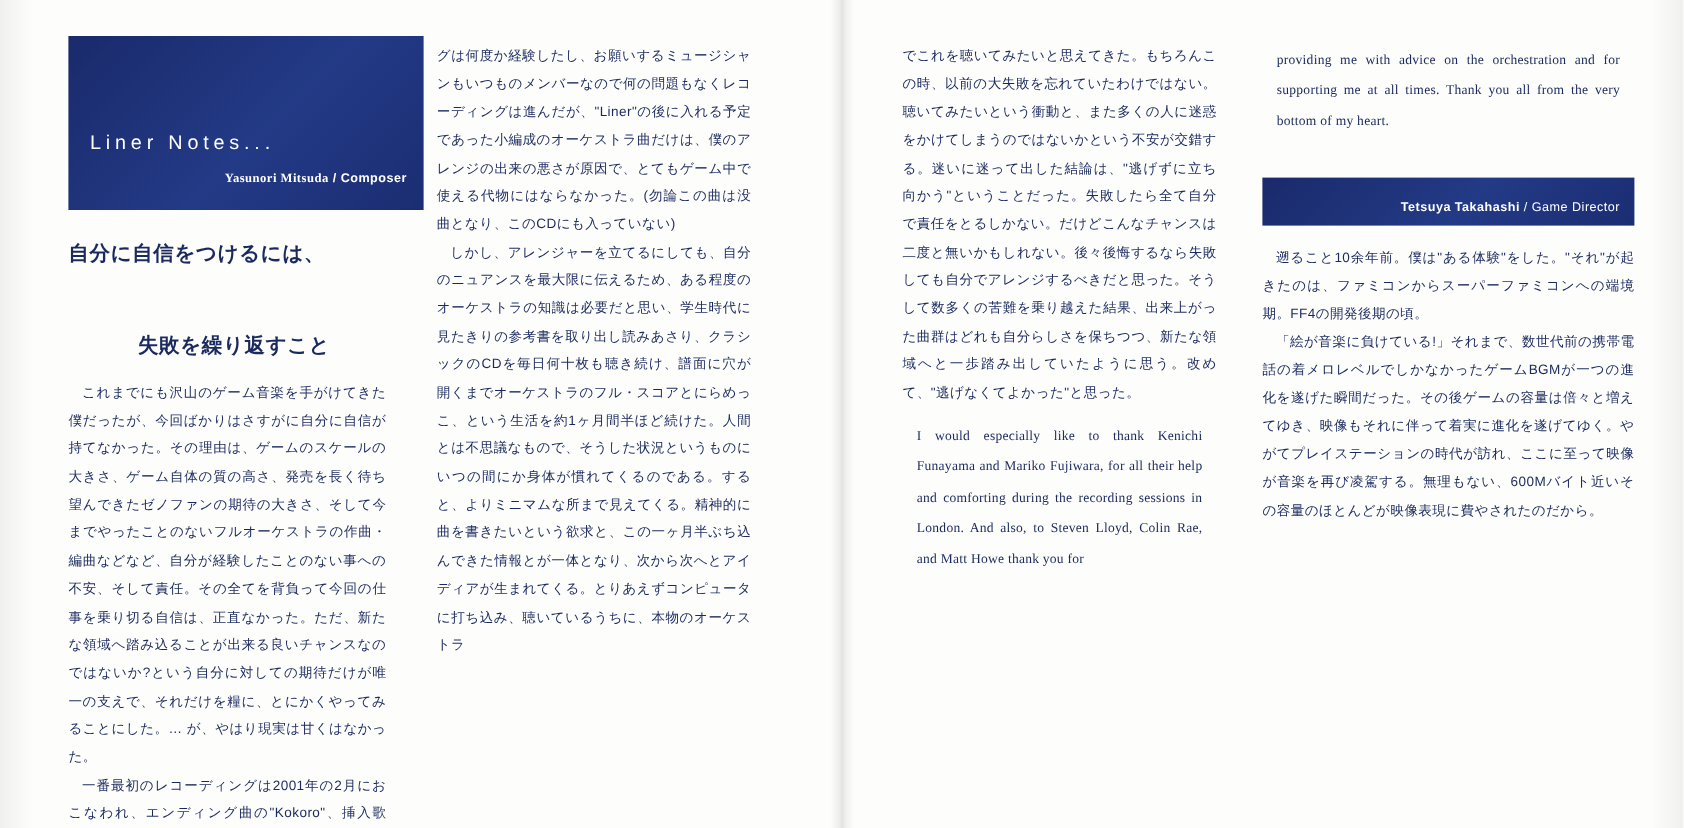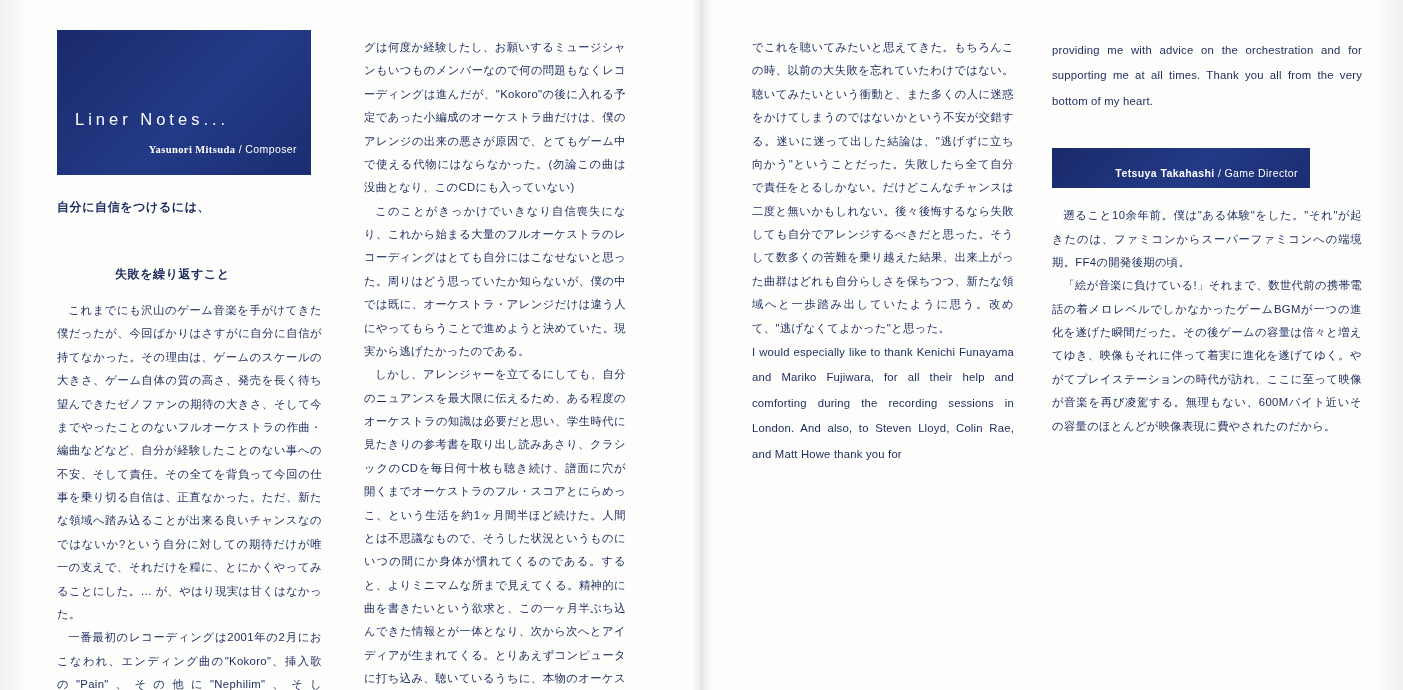--- a/index.html
+++ b/index.html
@@ -50,21 +50,21 @@
     color: #1b2a5e;
   }
   .col-1 { left: 57px;  width: 265px; }
   .col-2 { left: 364px; width: 262px; }
   .col-3 { left: 752px; width: 262px; }
   .col-4 { left: 1052px; width: 310px; }
 
   
   .plate {
     margin-top: 30px;
-    width: 254px;
+    width: 296px;
     height: 145px;
     background: #1d2f74;
     background: linear-gradient(135deg, #1a2a6b 0%, #233a86 55%, #1b2d72 100%);
     position: relative;
     box-sizing: border-box;
     padding: 0 16px;
   }
   .plate-title {
     position: absolute;
     left: 18px;
@@ -77,26 +77,26 @@
   .plate-credit {
     position: absolute;
     right: 14px;
     bottom: 20px;
     color: #ffffff;
     font-size: 10.5px;
     letter-spacing: 0.4px;
     text-align: right;
   }
   .plate-credit .nm { font-weight: bold; font-family: Liberation Serif, serif; }
-  .plate-credit .role { font-weight: normal; }
+  .plate-credit .role { font-weight: bold; }
 
   
   .headline {
     margin-top: 22px;
-    font-size: 12px;
+    font-size: 17px;
     font-weight: bold;
     line-height: 1.75;
     letter-spacing: 0.6px;
     color: #1b2a5e;
   }
   .headline .l2 {
     display: block;
     padding-left: 58px;
     margin-top: 46px;
   }
@@ -116,28 +116,28 @@
   .col-2 .body-ja, .col-3 .body-ja { margin-top: 36px; }
 
   .body-en {
     font-size: 11.3px;
     line-height: 2.25;
     letter-spacing: 0.2px;
     text-align: justify;
     color: #1b2a5e;
     margin: 0;
   }
-  .body-en p { margin: 0; }
+  .body-en p { margin: 12px; font-family: Liberation Serif, serif; }
   .col-3 .body-en { margin-top: 0; }
   .col-4 .body-en { margin-top: 38px; }
 
   
   .credit-bar {
     margin-top: 34px;
-    width: 258px;
+    width: 310px;
     height: 40px;
     background: #1d2f74;
     background: linear-gradient(135deg, #1a2a6b 0%, #233a86 55%, #1b2d72 100%);
     position: relative;
   }
   .credit-bar .txt {
     position: absolute;
     right: 12px;
     bottom: 9px;
     color: #ffffff;
@@ -175,22 +175,21 @@
     </div>
 
     <div class="body-ja">
       <p>これまでにも沢山のゲーム音楽を手がけてきた僕だったが、今回ばかりはさすがに自分に自信が持てなかった。その理由は、ゲームのスケールの大きさ、ゲーム自体の質の高さ、発売を長く待ち望んできたゼノファンの期待の大きさ、そして今までやったことのないフルオーケストラの作曲・編曲などなど、自分が経験したことのない事への不安、そして責任。その全てを背負って今回の仕事を乗り切る自信は、正直なかった。ただ、新たな領域へ踏み込ることが出来る良いチャンスなのではないか?という自分に対しての期待だけが唯一の支えで、それだけを糧に、とにかくやってみることにした。… が、やはり現実は甘くはなかった。</p>
       <p>一番最初のレコーディングは2001年の2月におこなわれ、エンディング曲の"Kokoro"、挿入歌の"Pain"、その他に"Nephilim"、そして"Kokoro"の後に付ける小編成のオーケストラ曲を録音する予定だった。今まで、バンド・サウンドや、ストリングス・カルテットなどのレコーディン</p>
     </div>
   </div>
 
   <div class="col col-2">
     <div class="body-ja">
-      <p class="noindent">グは何度か経験したし、お願いするミュージシャンもいつものメンバーなので何の問題もなくレコーディングは進んだが、"Kokoro"の後に入れる予定であった小編成のオーケストラ曲だけは、僕のアレンジの出来の悪さが原因で、とてもゲーム中で使える代物にはならなかった。(勿論この曲は没曲となり、このCDにも入っていない)</p>
-      <p>このことがきっかけでいきなり自信喪失になり、これから始まる大量のフルオーケストラのレコーディングはとても自分にはこなせないと思った。周りはどう思っていたか知らないが、僕の中では既に、オーケストラ・アレンジだけは違う人にやってもらうことで進めようと決めていた。現実から逃げたかったのである。</p>
+      <p class="noindent">グは何度か経験したし、お願いするミュージシャンもいつものメンバーなので何の問題もなくレコーディングは進んだが、"Liner"の後に入れる予定であった小編成のオーケストラ曲だけは、僕のアレンジの出来の悪さが原因で、とてもゲーム中で使える代物にはならなかった。(勿論この曲は没曲となり、このCDにも入っていない)</p>
       <p>しかし、アレンジャーを立てるにしても、自分のニュアンスを最大限に伝えるため、ある程度のオーケストラの知識は必要だと思い、学生時代に見たきりの参考書を取り出し読みあさり、クラシックのCDを毎日何十枚も聴き続け、譜面に穴が開くまでオーケストラのフル・スコアとにらめっこ、という生活を約1ヶ月間半ほど続けた。人間とは不思議なもので、そうした状況というものにいつの間にか身体が慣れてくるのである。すると、よりミニマムな所まで見えてくる。精神的に曲を書きたいという欲求と、この一ヶ月半ぶち込んできた情報とが一体となり、次から次へとアイディアが生まれてくる。とりあえずコンピュータに打ち込み、聴いているうちに、本物のオーケストラ</p>
     </div>
   </div>
 
   <div class="col col-3">
     <div class="body-ja">
       <p class="noindent">でこれを聴いてみたいと思えてきた。もちろんこの時、以前の大失敗を忘れていたわけではない。聴いてみたいという衝動と、また多くの人に迷惑をかけてしまうのではないかという不安が交錯する。迷いに迷って出した結論は、"逃げずに立ち向かう"ということだった。失敗したら全て自分で責任をとるしかない。だけどこんなチャンスは二度と無いかもしれない。後々後悔するなら失敗しても自分でアレンジするべきだと思った。そうして数多くの苦難を乗り越えた結果、出来上がった曲群はどれも自分らしさを保ちつつ、新たな領域へと一歩踏み出していたように思う。改めて、"逃げなくてよかった"と思った。</p>
     </div>
     <div class="body-en">
       <p>I would especially like to thank Kenichi Funayama and Mariko Fujiwara, for all their help and comforting during the recording sessions in London.  And also, to Steven Lloyd, Colin Rae, and Matt Howe thank you for</p>

